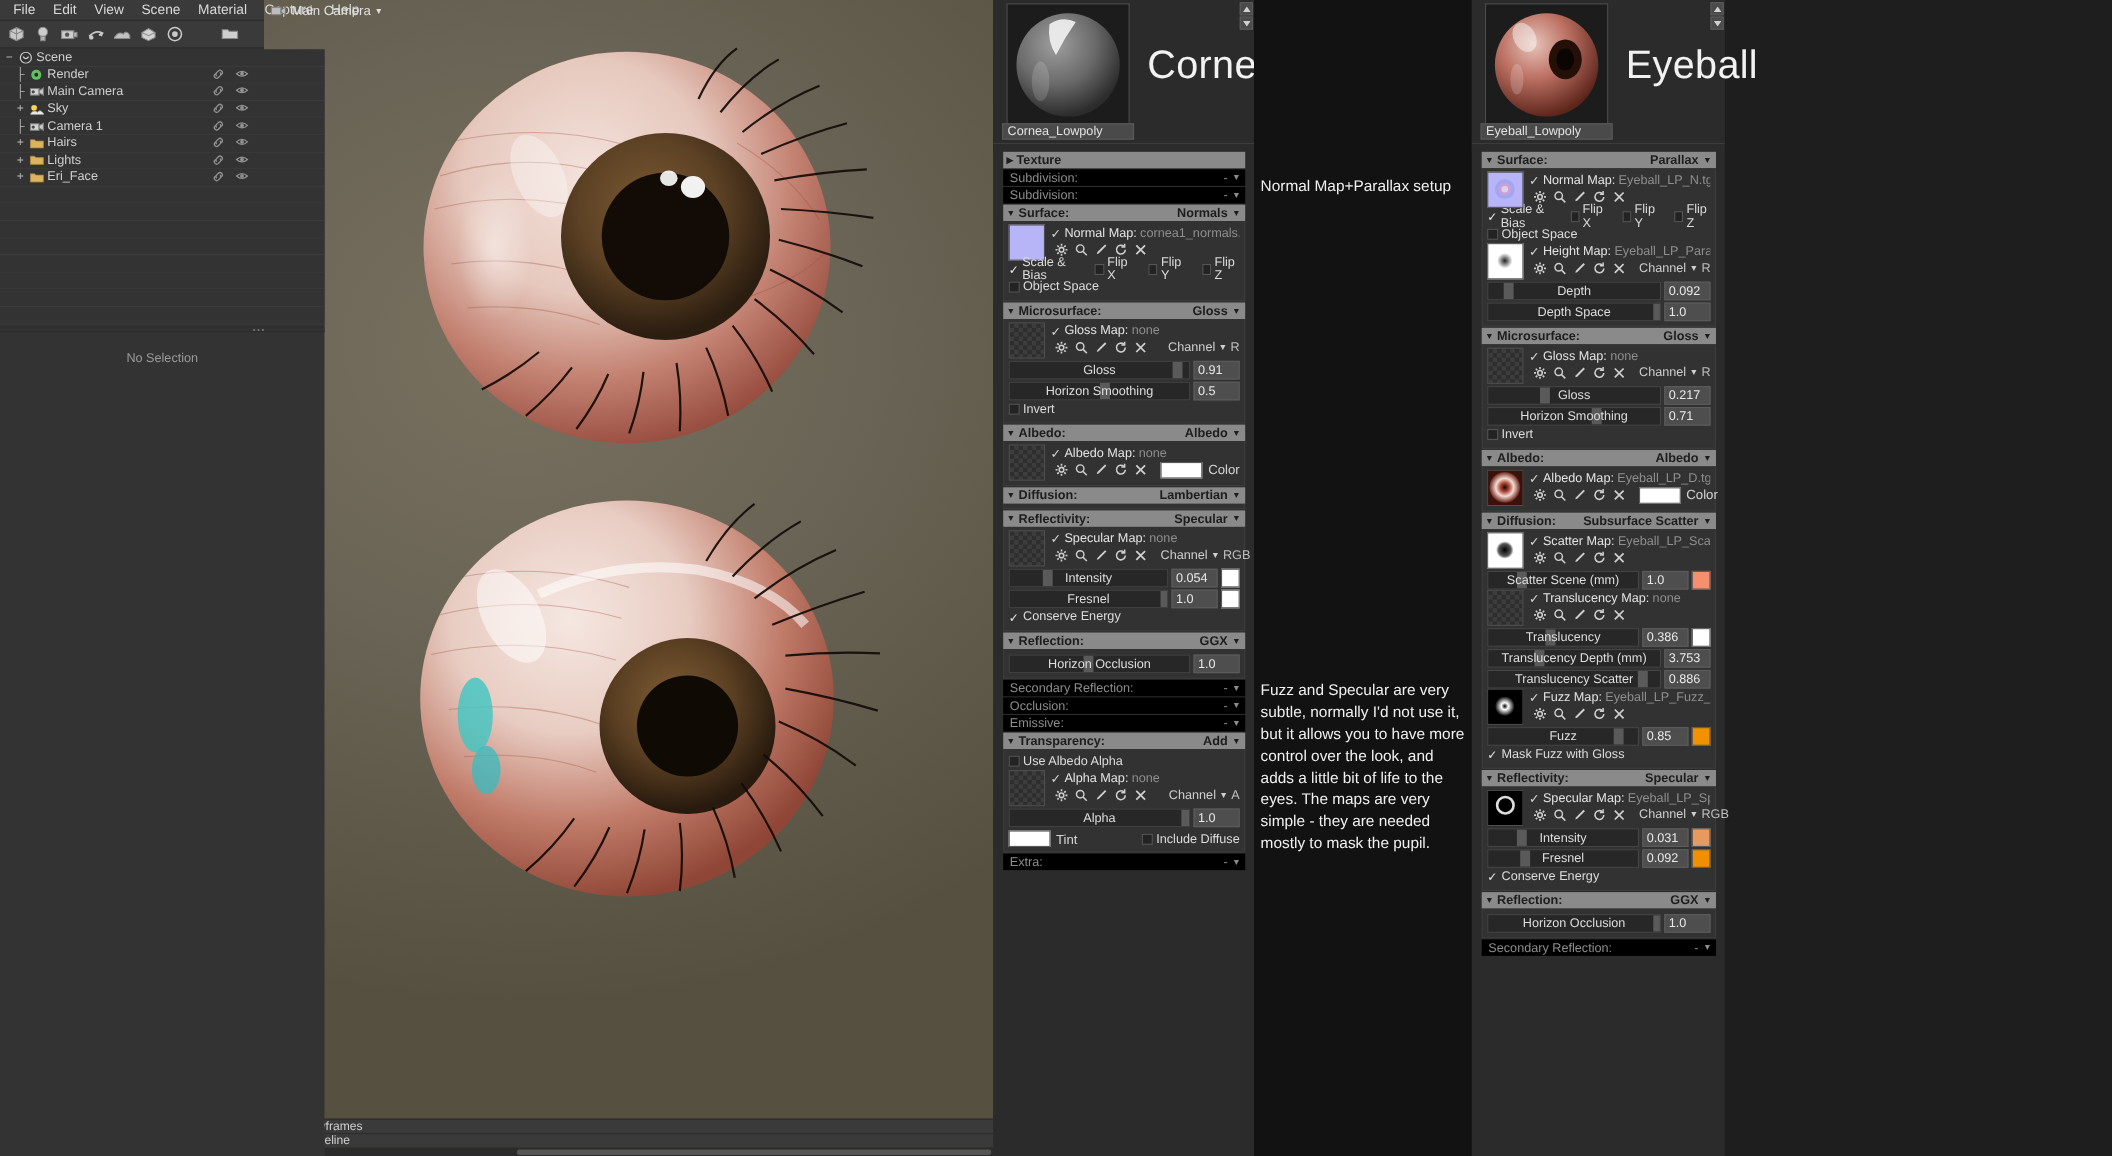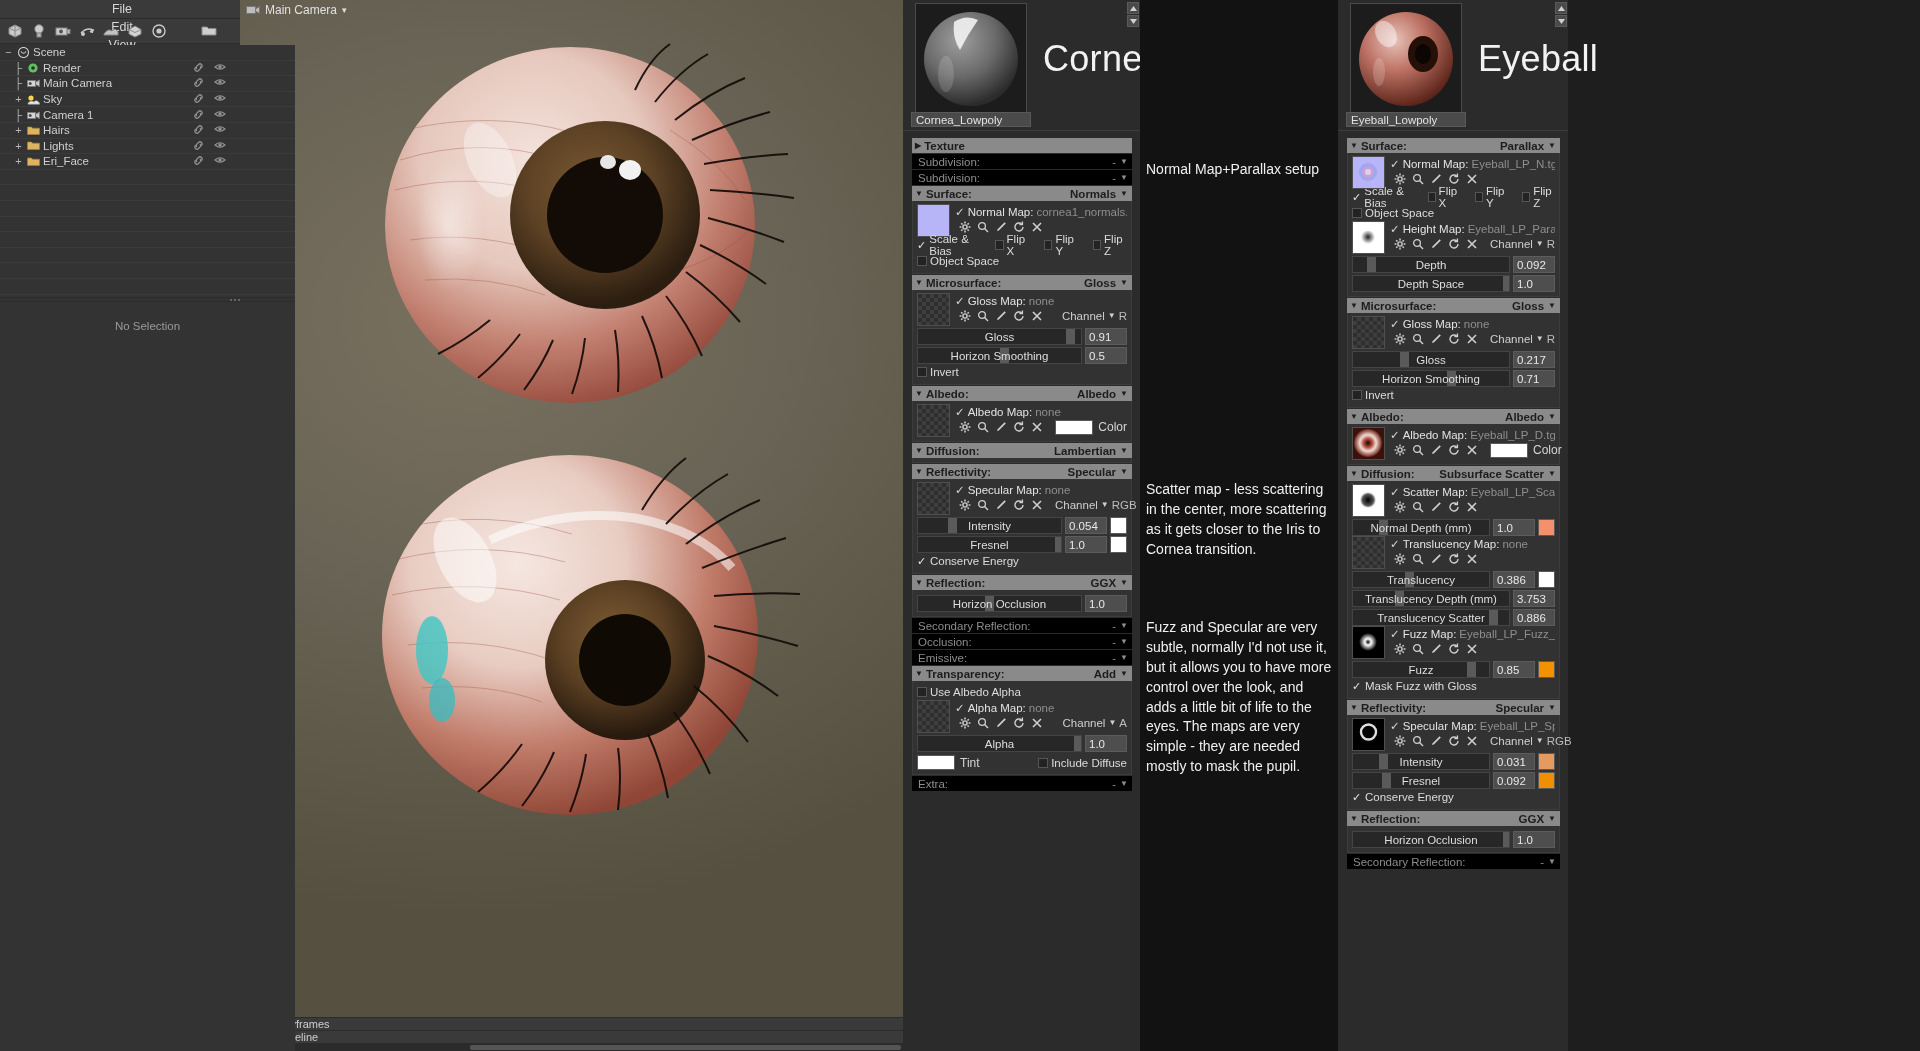--- a/index.html
+++ b/index.html
@@ -17,21 +17,20 @@
 
   
   .left-col {
     position: absolute; left: 0; top: 0; width: 295px; height: 1051px;
     background: #333333;
   }
   .menubar {
     height: 19px; background: #3a3a3a;
     display: flex; align-items: center; padding-left: 4px;
     border-bottom: 1px solid #2b2b2b;
-    flex-direction: column;
   }
   .menubar .mi {
     padding: 2px 8px; font-size: 12.5px; color: #d8d8d8; cursor: default;
   }
 
   .toolbar {
     height: 25px; background: #3a3a3a; display: flex; align-items: center;
     padding-left: 4px; border-bottom: 1px solid #2b2b2b; gap: 2px;
   }
   .tb-ico {
@@ -1135,21 +1134,20 @@
       <span class="right">
             <span>-</span>
             <span class="tri">▼</span>
           </span>
     </div>
       </div>
   </div>
 
   <div class="annot-col" id="annot-col">
       <div class="annot" style="top:160px">Normal Map+Parallax setup</div>
-      <div class="annot" style="top:480px">Scatter map - less scattering in the center, more scattering as it gets closer to the Iris to Cornea transition.</div>
       <div class="annot" style="top:618px">Fuzz and Specular are very subtle, normally I'd not use it, but it allows you to have more control over the look, and adds a little bit of life to the eyes. The maps are very simple - they are needed mostly to mask the pupil.</div>
     </div>
 
   <div class="mat-panel" style="left:1338px; width:230px; height:1051px;">
     <div class="mat-preview-row">
       <div class="mat-thumb">
         <svg width="110" height="110" viewBox="0 0 110 110">
           <rect width="110" height="110" fill="#1c1c1c"></rect>
           <defs>
             <radialGradient id="eyeBall" cx="38%" cy="30%" r="72%">
@@ -1553,21 +1551,21 @@
                     <path d="M2 2l8 8M10 2l-8 8" stroke="#cfcfcf" stroke-width="1.6"></path>
                   </svg>
                 </span>
                 <span class="spacer"></span>
               </div>
       </div>
     </div>
   <div class="slider-row">
       <div class="slider">
         <div class="handle" style="left:19%"></div>
-        <span class="txt">Normal Depth (mm)</span>
+        <span class="txt">Scatter Scene (mm)</span>
       </div>
       <div class="numbox">1.0</div>
       <div class="swatch" style="background:#f5906e"></div>
     </div>
   <div class="map-row">
       <div class="map-thumb"></div>
       <div class="map-col">
         <div class="map-label-line">
                 <span class="tick">✓</span>
                 <span class="nm">Translucency Map:</span>

